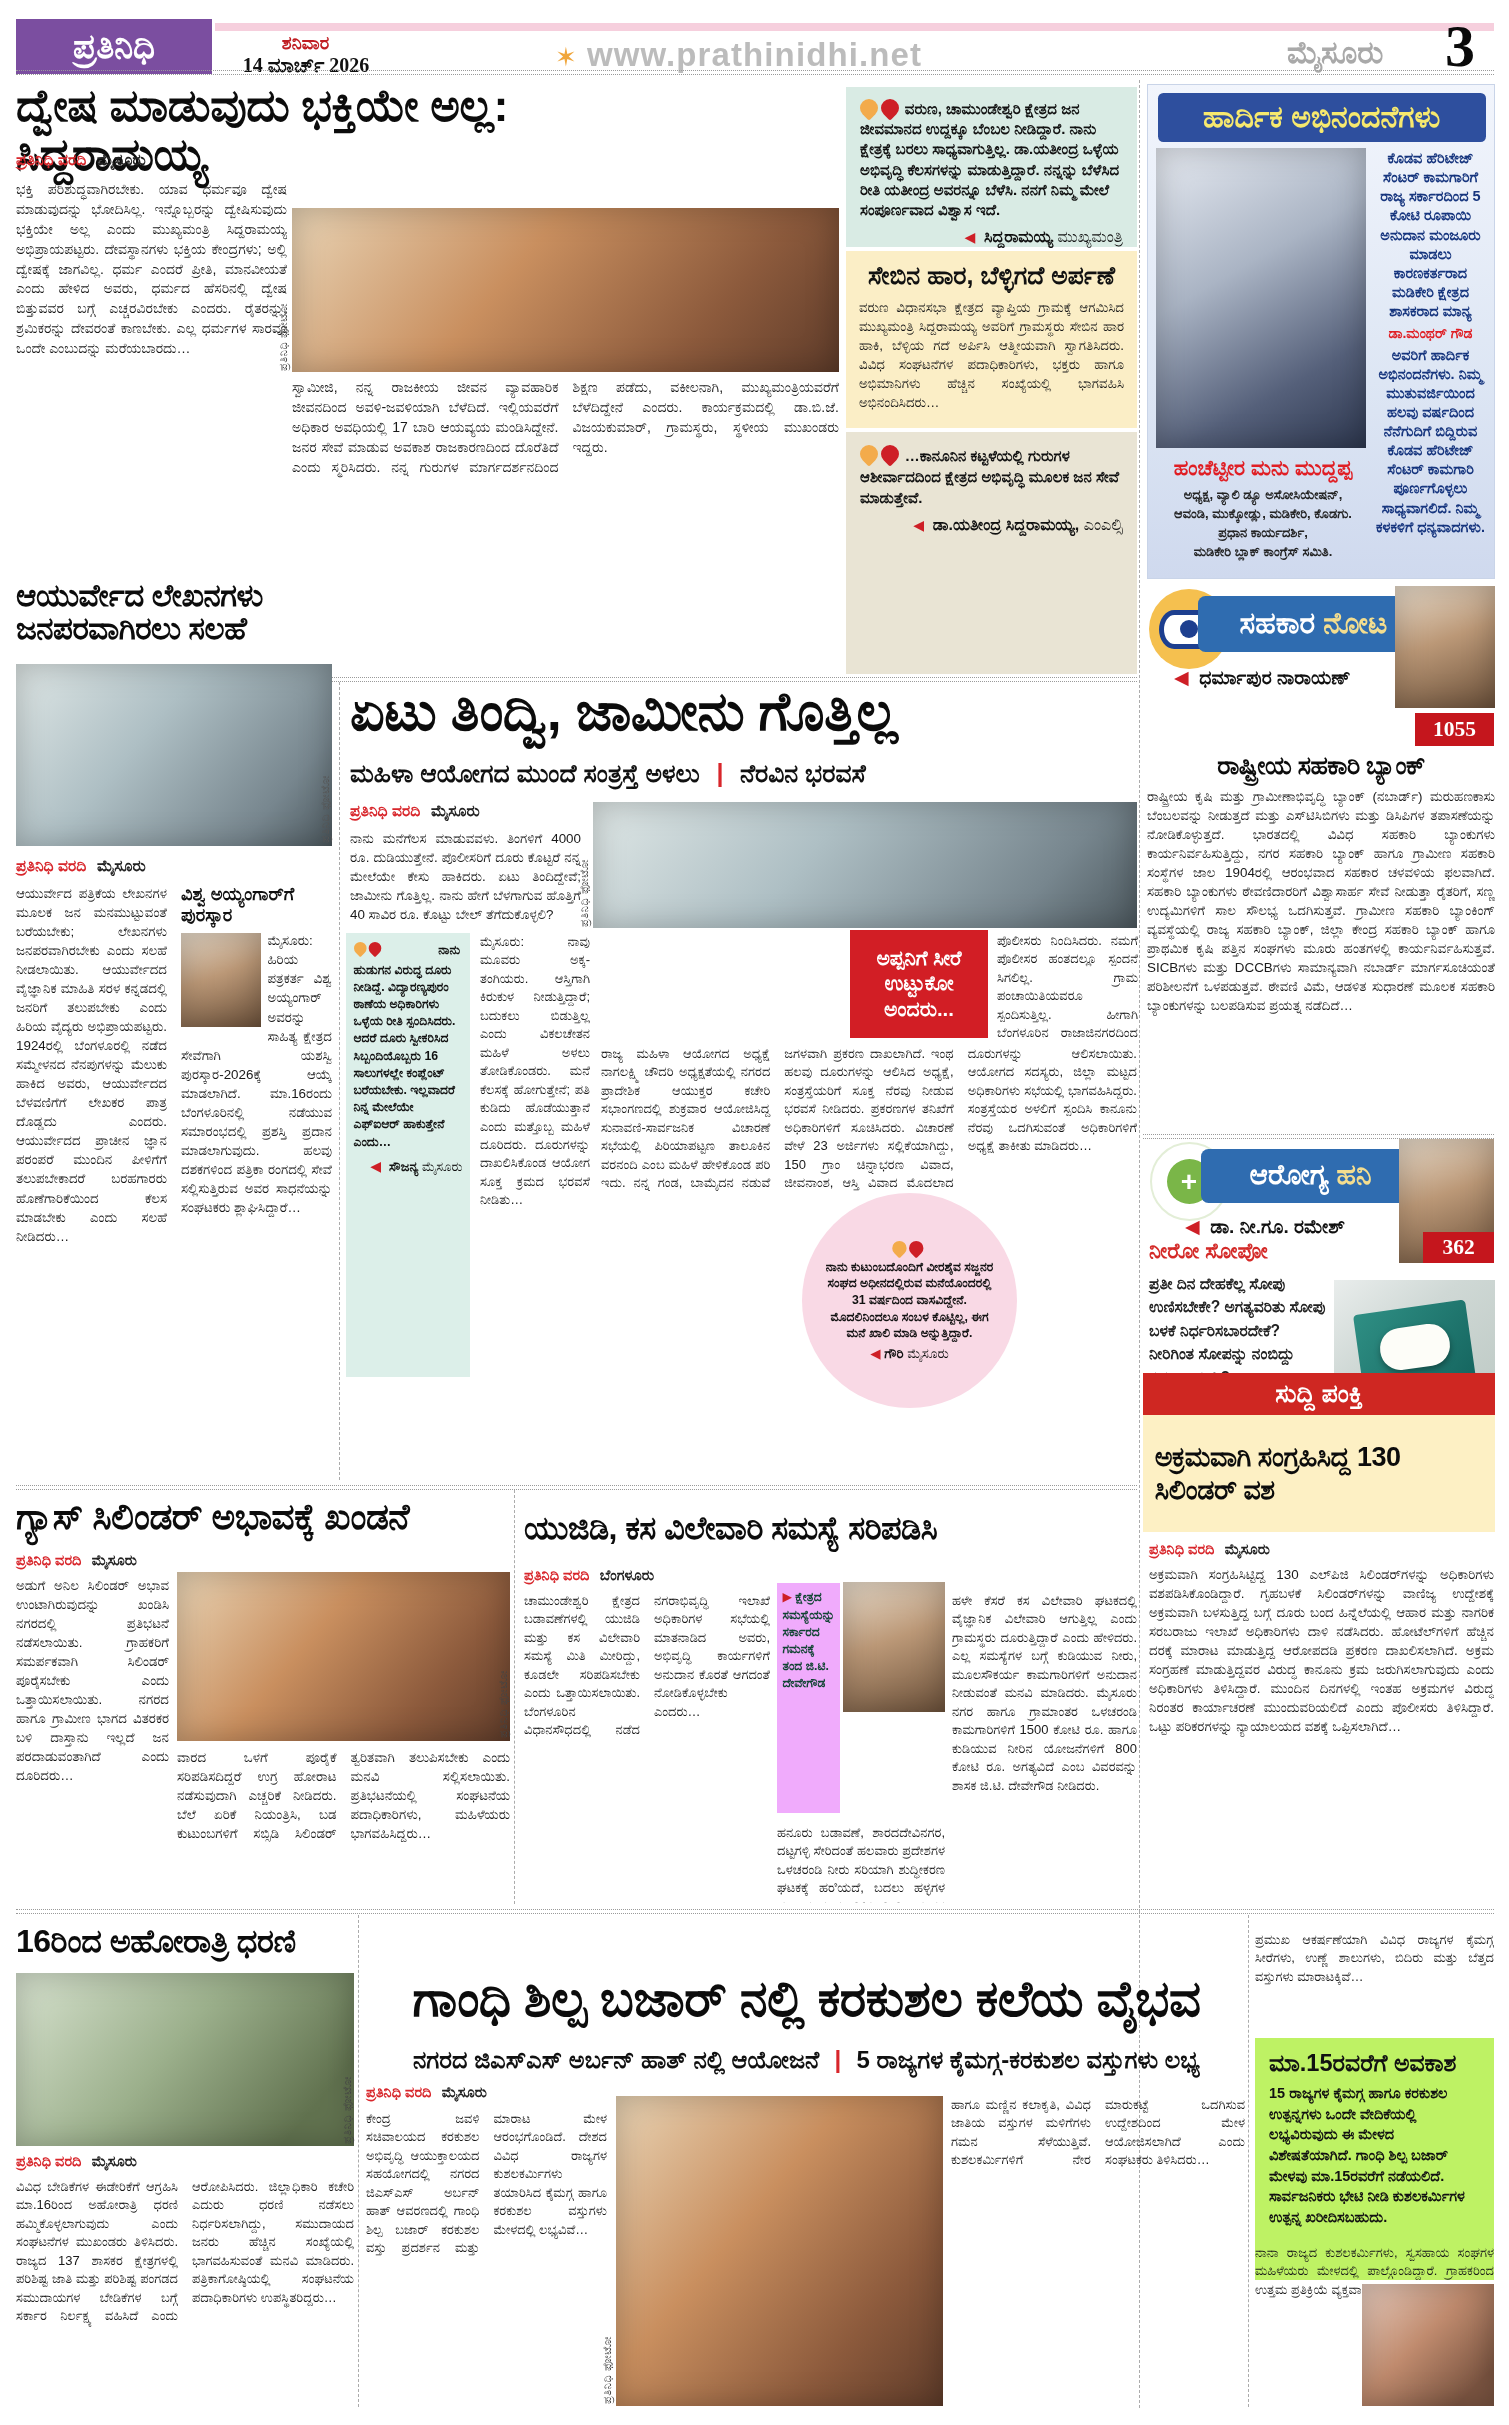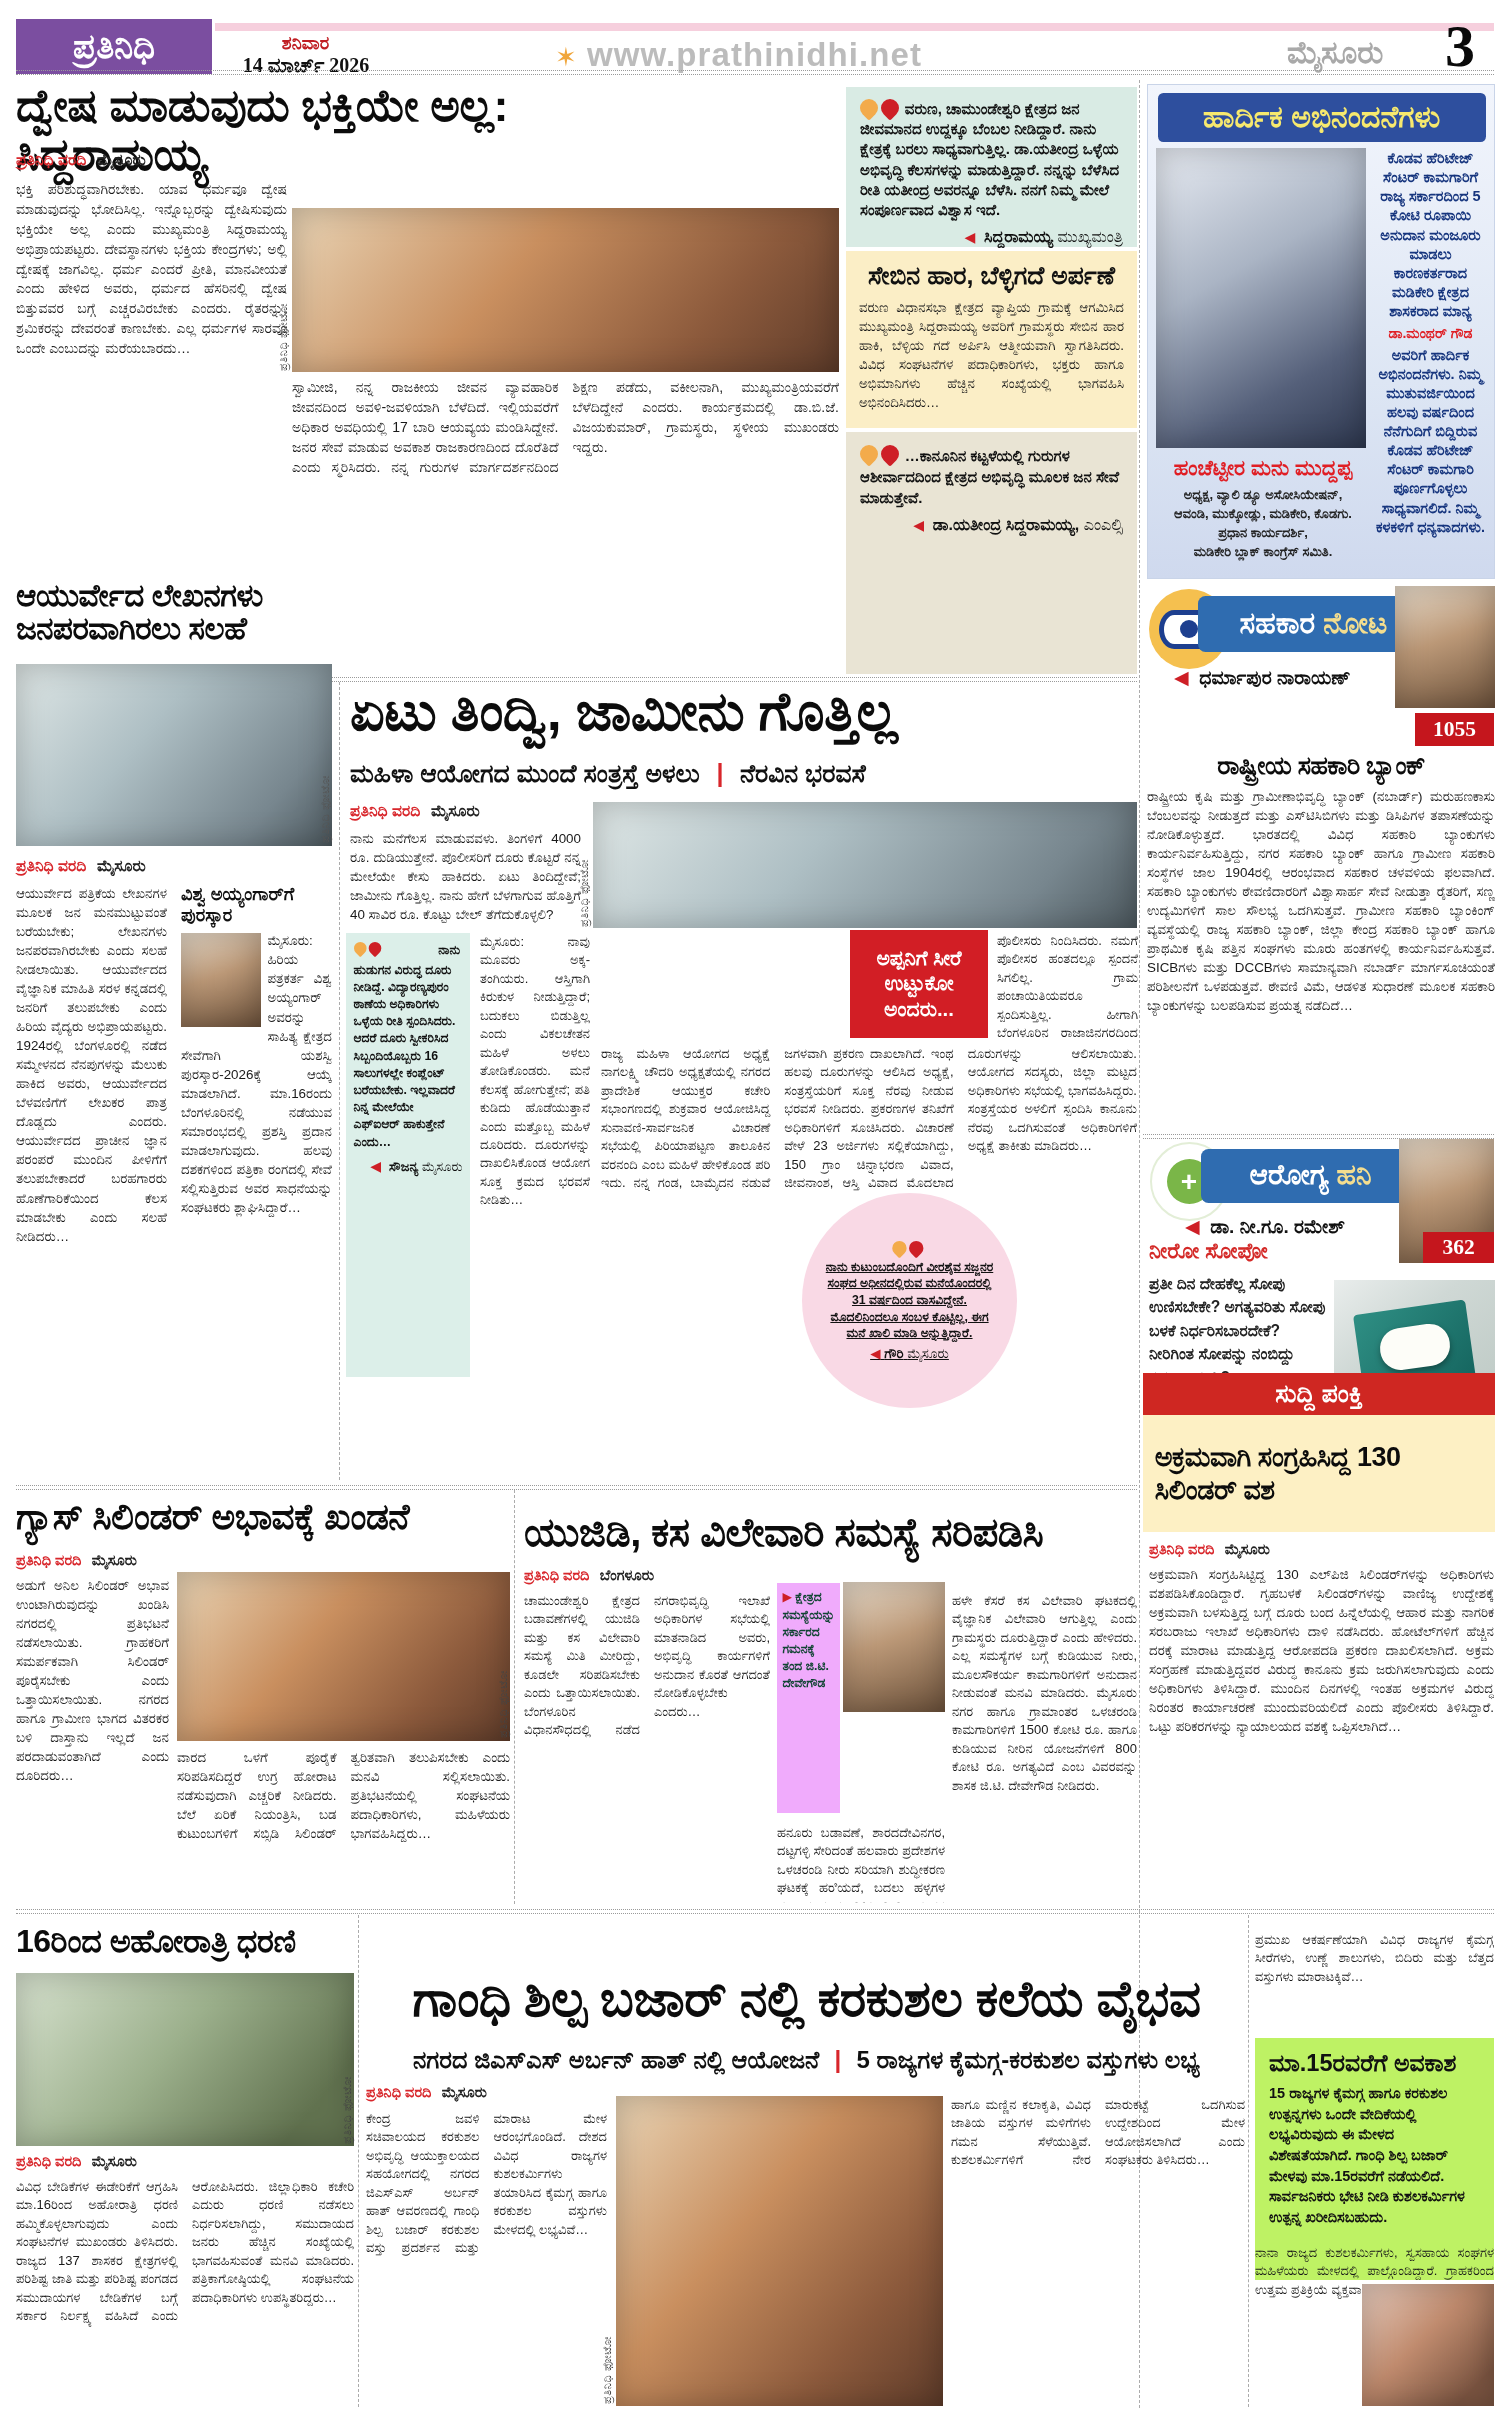--- a/index.html
+++ b/index.html
@@ -123,21 +123,21 @@
       <span class="role">ಮೈಸೂರು</span>
     </div>
   </div>
   <p class="abs body-txt" style="left:480px;top:933px;width:110px;height:547px;overflow:hidden;font-size:13px;">ಮೈಸೂರು: ನಾವು ಮೂವರು ಅಕ್ಕ-ತಂಗಿಯರು. ಆಸ್ತಿಗಾಗಿ ಕಿರುಕುಳ ನೀಡುತ್ತಿದ್ದಾರೆ; ಬದುಕಲು ಬಿಡುತ್ತಿಲ್ಲ ಎಂದು ವಿಕಲಚೇತನ ಮಹಿಳೆ ಅಳಲು ತೋಡಿಕೊಂಡರು. ಮನೆ ಕೆಲಸಕ್ಕೆ ಹೋಗುತ್ತೇನೆ; ಪತಿ ಕುಡಿದು ಹೊಡೆಯುತ್ತಾನೆ ಎಂದು ಮತ್ತೊಬ್ಬ ಮಹಿಳೆ ದೂರಿದರು. ದೂರುಗಳನ್ನು ದಾಖಲಿಸಿಕೊಂಡ ಆಯೋಗ ಸೂಕ್ತ ಕ್ರಮದ ಭರವಸೆ ನೀಡಿತು…</p>
 
   <div class="abs" style="left:850px;top:930px;width:138px;height:108px;background:#d21e25;color:#fff;display:flex;align-items:center;justify-content:center;text-align:center;padding:8px;box-sizing:border-box;font-size:20.4px;font-weight:900;line-height:1.25;">ಅಪ್ಪನಿಗೆ ಸೀರೆ ಉಟ್ಟುಕೋ ಅಂದರು...</div>
   <p class="abs body-txt" style="left:997px;top:932px;width:141px;height:107px;overflow:hidden;font-size:13px;">ಪೊಲೀಸರು ನಿಂದಿಸಿದರು. ನಮಗೆ ಪೊಲೀಸರ ಹಂತದಲ್ಲೂ ಸ್ಪಂದನೆ ಸಿಗಲಿಲ್ಲ. ಗ್ರಾಮ ಪಂಚಾಯಿತಿಯವರೂ ಸ್ಪಂದಿಸುತ್ತಿಲ್ಲ. ಹೀಗಾಗಿ ಬೆಂಗಳೂರಿನ ರಾಜಾಜಿನಗರದಿಂದ ಮಗು ಬಿಟ್ಟು…</p>
 
   <div class="abs body-txt cols3" style="left:601px;top:1045px;width:536px;height:436px;overflow:hidden;font-size:13px;">ರಾಜ್ಯ ಮಹಿಳಾ ಆಯೋಗದ ಅಧ್ಯಕ್ಷೆ ನಾಗಲಕ್ಷ್ಮಿ ಚೌದರಿ ಅಧ್ಯಕ್ಷತೆಯಲ್ಲಿ ನಗರದ ಪ್ರಾದೇಶಿಕ ಆಯುಕ್ತರ ಕಚೇರಿ ಸಭಾಂಗಣದಲ್ಲಿ ಶುಕ್ರವಾರ ಆಯೋಜಿಸಿದ್ದ ಸುನಾವಣಿ-ಸಾರ್ವಜನಿಕ ವಿಚಾರಣೆ ಸಭೆಯಲ್ಲಿ ಪಿರಿಯಾಪಟ್ಟಣ ತಾಲೂಕಿನ ವರನಂದಿ ಎಂಬ ಮಹಿಳೆ ಹೇಳಿಕೊಂಡ ಪರಿ ಇದು. ನನ್ನ ಗಂಡ, ಬಾಮೈದನ ನಡುವೆ ಜಗಳವಾಗಿ ಪ್ರಕರಣ ದಾಖಲಾಗಿದೆ. ಇಂಥ ಹಲವು ದೂರುಗಳನ್ನು ಆಲಿಸಿದ ಅಧ್ಯಕ್ಷೆ, ಸಂತ್ರಸ್ತೆಯರಿಗೆ ಸೂಕ್ತ ನೆರವು ನೀಡುವ ಭರವಸೆ ನೀಡಿದರು. ಪ್ರಕರಣಗಳ ತನಿಖೆಗೆ ಅಧಿಕಾರಿಗಳಿಗೆ ಸೂಚಿಸಿದರು. ವಿಚಾರಣೆ ವೇಳೆ 23 ಅರ್ಜಿಗಳು ಸಲ್ಲಿಕೆಯಾಗಿದ್ದು, 150 ಗ್ರಾಂ ಚಿನ್ನಾಭರಣ ವಿವಾದ, ಜೀವನಾಂಶ, ಆಸ್ತಿ ವಿವಾದ ಮೊದಲಾದ ದೂರುಗಳನ್ನು ಆಲಿಸಲಾಯಿತು. ಆಯೋಗದ ಸದಸ್ಯರು, ಜಿಲ್ಲಾ ಮಟ್ಟದ ಅಧಿಕಾರಿಗಳು ಸಭೆಯಲ್ಲಿ ಭಾಗವಹಿಸಿದ್ದರು. ಸಂತ್ರಸ್ತೆಯರ ಅಳಲಿಗೆ ಸ್ಪಂದಿಸಿ ಕಾನೂನು ನೆರವು ಒದಗಿಸುವಂತೆ ಅಧಿಕಾರಿಗಳಿಗೆ ಅಧ್ಯಕ್ಷೆ ತಾಕೀತು ಮಾಡಿದರು…</div>
 
-  <div class="abs" style="left:802px;top:1193px;width:215px;height:215px;border-radius:50%;background:#f9d9e5;display:flex;flex-direction:column;align-items:center;justify-content:center;text-align:center;padding:18px;box-sizing:border-box;z-index:5;text-decoration:underline;">
+  <div class="abs" style="left:802px;top:1193px;width:215px;height:215px;border-radius:50%;background:#f9d9e5;display:flex;flex-direction:column;align-items:center;justify-content:center;text-align:center;padding:18px;box-sizing:border-box;z-index:5;">
     <span class="quote-ic" style="transform:scale(.8);"><i class="o"></i><i class="r"></i></span>
     <span style="font-size:12.3px;font-weight:700;line-height:1.35;">ನಾನು ಕುಟುಂಬದೊಂದಿಗೆ ವೀರಶೈವ ಸಜ್ಜನರ ಸಂಘದ ಅಧೀನದಲ್ಲಿರುವ ಮನೆಯೊಂದರಲ್ಲಿ 31 ವರ್ಷದಿಂದ ವಾಸವಿದ್ದೇನೆ. ಮೊದಲಿನಿಂದಲೂ ಸಂಬಳ ಕೊಟ್ಟಿಲ್ಲ, ಈಗ ಮನೆ ಖಾಲಿ ಮಾಡಿ ಅನ್ನುತ್ತಿದ್ದಾರೆ.</span>
     <div style="font-weight:900;font-size:13.4px;margin-top:4.3px;">
       <span style="color:#ce1f26;">◀</span>
       <span>ಗೌರಿ</span>
       <span style="font-weight:400;">ಮೈಸೂರು</span>
     </div>
   </div>
 
   <div class="abs vdiv" style="left:1139px;top:80px;height:2328px;"></div>
@@ -225,21 +225,21 @@
     <span class="red">ಪ್ರತಿನಿಧಿ ವರದಿ</span>
     <span class="city">ಮೈಸೂರು</span>
   </div>
   <p class="abs body-txt" style="left:16px;top:1576px;width:153px;height:326px;overflow:hidden;font-size:13.4px;">ಅಡುಗೆ ಅನಿಲ ಸಿಲಿಂಡರ್ ಅಭಾವ ಉಂಟಾಗಿರುವುದನ್ನು ಖಂಡಿಸಿ ನಗರದಲ್ಲಿ ಪ್ರತಿಭಟನೆ ನಡೆಸಲಾಯಿತು. ಗ್ರಾಹಕರಿಗೆ ಸಮರ್ಪಕವಾಗಿ ಸಿಲಿಂಡರ್ ಪೂರೈಸಬೇಕು ಎಂದು ಒತ್ತಾಯಿಸಲಾಯಿತು. ನಗರದ ಹಾಗೂ ಗ್ರಾಮೀಣ ಭಾಗದ ವಿತರಕರ ಬಳಿ ದಾಸ್ತಾನು ಇಲ್ಲದೆ ಜನ ಪರದಾಡುವಂತಾಗಿದೆ ಎಂದು ದೂರಿದರು…</p>
   <div class="abs photo warm" style="left:177px;top:1572px;width:333px;height:169px;"></div>
   <div class="abs vcap" style="left:497px;top:1574px;height:164px;">ಪ್ರತಿನಿಧಿ ಫೋಟೋ</div>
   <div class="abs body-txt cols2" style="left:177px;top:1748px;width:333px;height:154px;overflow:hidden;font-size:13.4px;">ವಾರದ ಒಳಗೆ ಪೂರೈಕೆ ಸರಿಪಡಿಸದಿದ್ದರೆ ಉಗ್ರ ಹೋರಾಟ ನಡೆಸುವುದಾಗಿ ಎಚ್ಚರಿಕೆ ನೀಡಿದರು. ಬೆಲೆ ಏರಿಕೆ ನಿಯಂತ್ರಿಸಿ, ಬಡ ಕುಟುಂಬಗಳಿಗೆ ಸಬ್ಸಿಡಿ ಸಿಲಿಂಡರ್ ತ್ವರಿತವಾಗಿ ತಲುಪಿಸಬೇಕು ಎಂದು ಮನವಿ ಸಲ್ಲಿಸಲಾಯಿತು. ಪ್ರತಿಭಟನೆಯಲ್ಲಿ ಸಂಘಟನೆಯ ಪದಾಧಿಕಾರಿಗಳು, ಮಹಿಳೆಯರು ಭಾಗವಹಿಸಿದ್ದರು…</div>
 
   <div class="abs vdiv" style="left:514px;top:1490px;height:414px;"></div>
 
-  <h2 class="abs hl" style="left:524px;top:1511px;width:614px;font-size:40px;">ಯುಜಿಡಿ, ಕಸ ವಿಲೇವಾರಿ ಸಮಸ್ಯೆ ಸರಿಪಡಿಸಿ</h2>
+  <h2 class="abs hl" style="left:524px;top:1511px;width:614px;font-size:32px;">ಯುಜಿಡಿ, ಕಸ ವಿಲೇವಾರಿ ಸಮಸ್ಯೆ ಸರಿಪಡಿಸಿ</h2>
   <div class="abs byline" style="left:524px;top:1567px;font-size:14.5px;">
     <span class="red">ಪ್ರತಿನಿಧಿ ವರದಿ</span>
     <span class="city">ಬೆಂಗಳೂರು</span>
   </div>
   <div class="abs body-txt cols2" style="left:524px;top:1592px;width:246px;height:311px;overflow:hidden;font-size:13px;">ಚಾಮುಂಡೇಶ್ವರಿ ಕ್ಷೇತ್ರದ ಬಡಾವಣೆಗಳಲ್ಲಿ ಯುಜಿಡಿ ಮತ್ತು ಕಸ ವಿಲೇವಾರಿ ಸಮಸ್ಯೆ ಮಿತಿ ಮೀರಿದ್ದು, ಕೂಡಲೇ ಸರಿಪಡಿಸಬೇಕು ಎಂದು ಒತ್ತಾಯಿಸಲಾಯಿತು. ಬೆಂಗಳೂರಿನ ವಿಧಾನಸೌಧದಲ್ಲಿ ನಡೆದ ನಗರಾಭಿವೃದ್ಧಿ ಇಲಾಖೆ ಅಧಿಕಾರಿಗಳ ಸಭೆಯಲ್ಲಿ ಮಾತನಾಡಿದ ಅವರು, ಅಭಿವೃದ್ಧಿ ಕಾರ್ಯಗಳಿಗೆ ಅನುದಾನ ಕೊರತೆ ಆಗದಂತೆ ನೋಡಿಕೊಳ್ಳಬೇಕು ಎಂದರು…</div>
   <div class="abs" style="left:777px;top:1583px;width:63px;height:230px;background:#f0abfc;padding:6.4px 5.4px;box-sizing:border-box;font-size:12.3px;font-weight:700;line-height:1.4;color:#143;">
     <span style="color:#ce1f26;">▶</span>
     <span>ಕ್ಷೇತ್ರದ ಸಮಸ್ಯೆಯನ್ನು ಸರ್ಕಾರದ ಗಮನಕ್ಕೆ ತಂದ ಜಿ.ಟಿ. ದೇವೇಗೌಡ</span>
   </div>
   <div class="abs photo port" style="left:843px;top:1582px;width:102px;height:130px;"></div>

